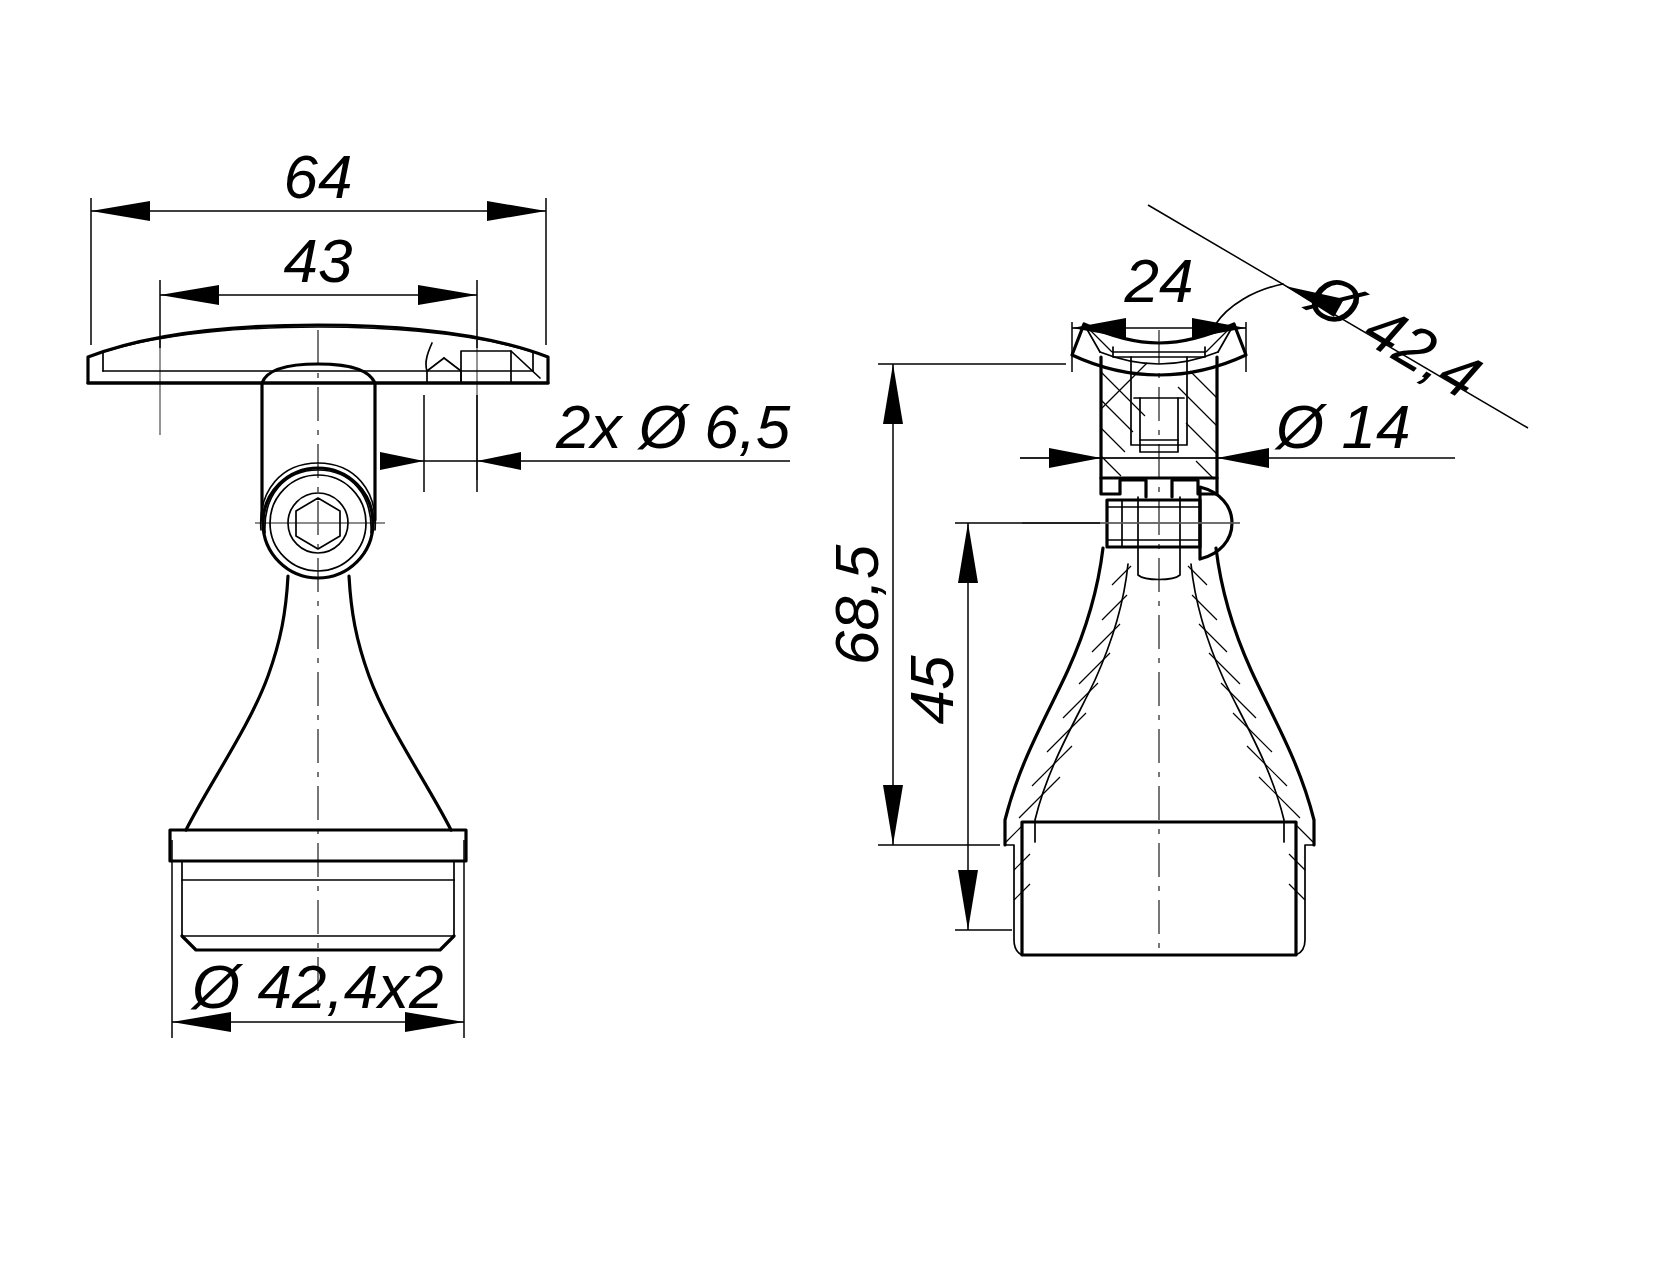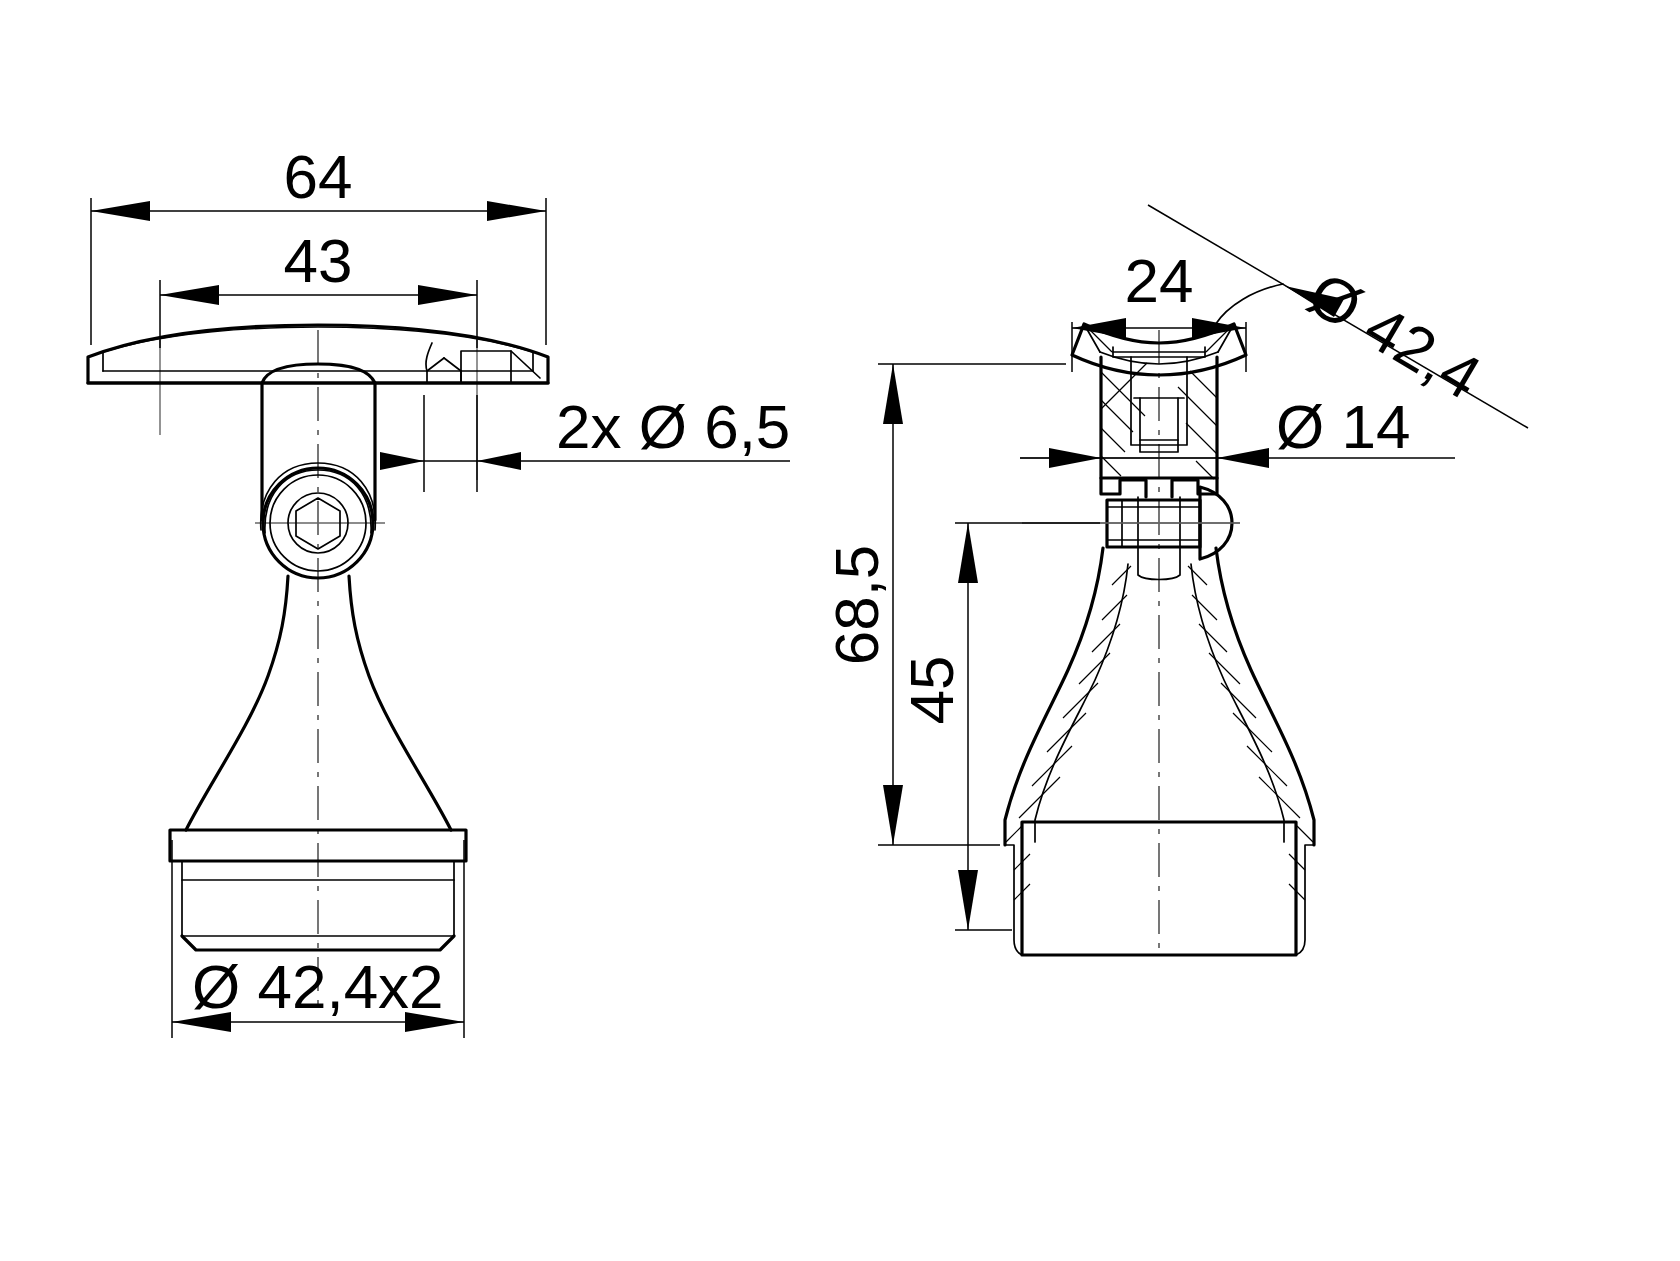--- a/index.html
+++ b/index.html
@@ -9,20 +9,21 @@
   }
   body {
     font-family: "Liberation Sans", sans-serif;
   }
   #sheet {
     position: relative;
     width: 1680px;
     height: 1261px;
     background: #ffffff;
     overflow: hidden;
+    font-style: italic;
   }
   #sheet svg {
     display: block;
     width: 1680px;
     height: 1261px;
   }
   .dimtext {
     font-family: "Liberation Sans", sans-serif;
     font-size: 62px;
     fill: #000000;

